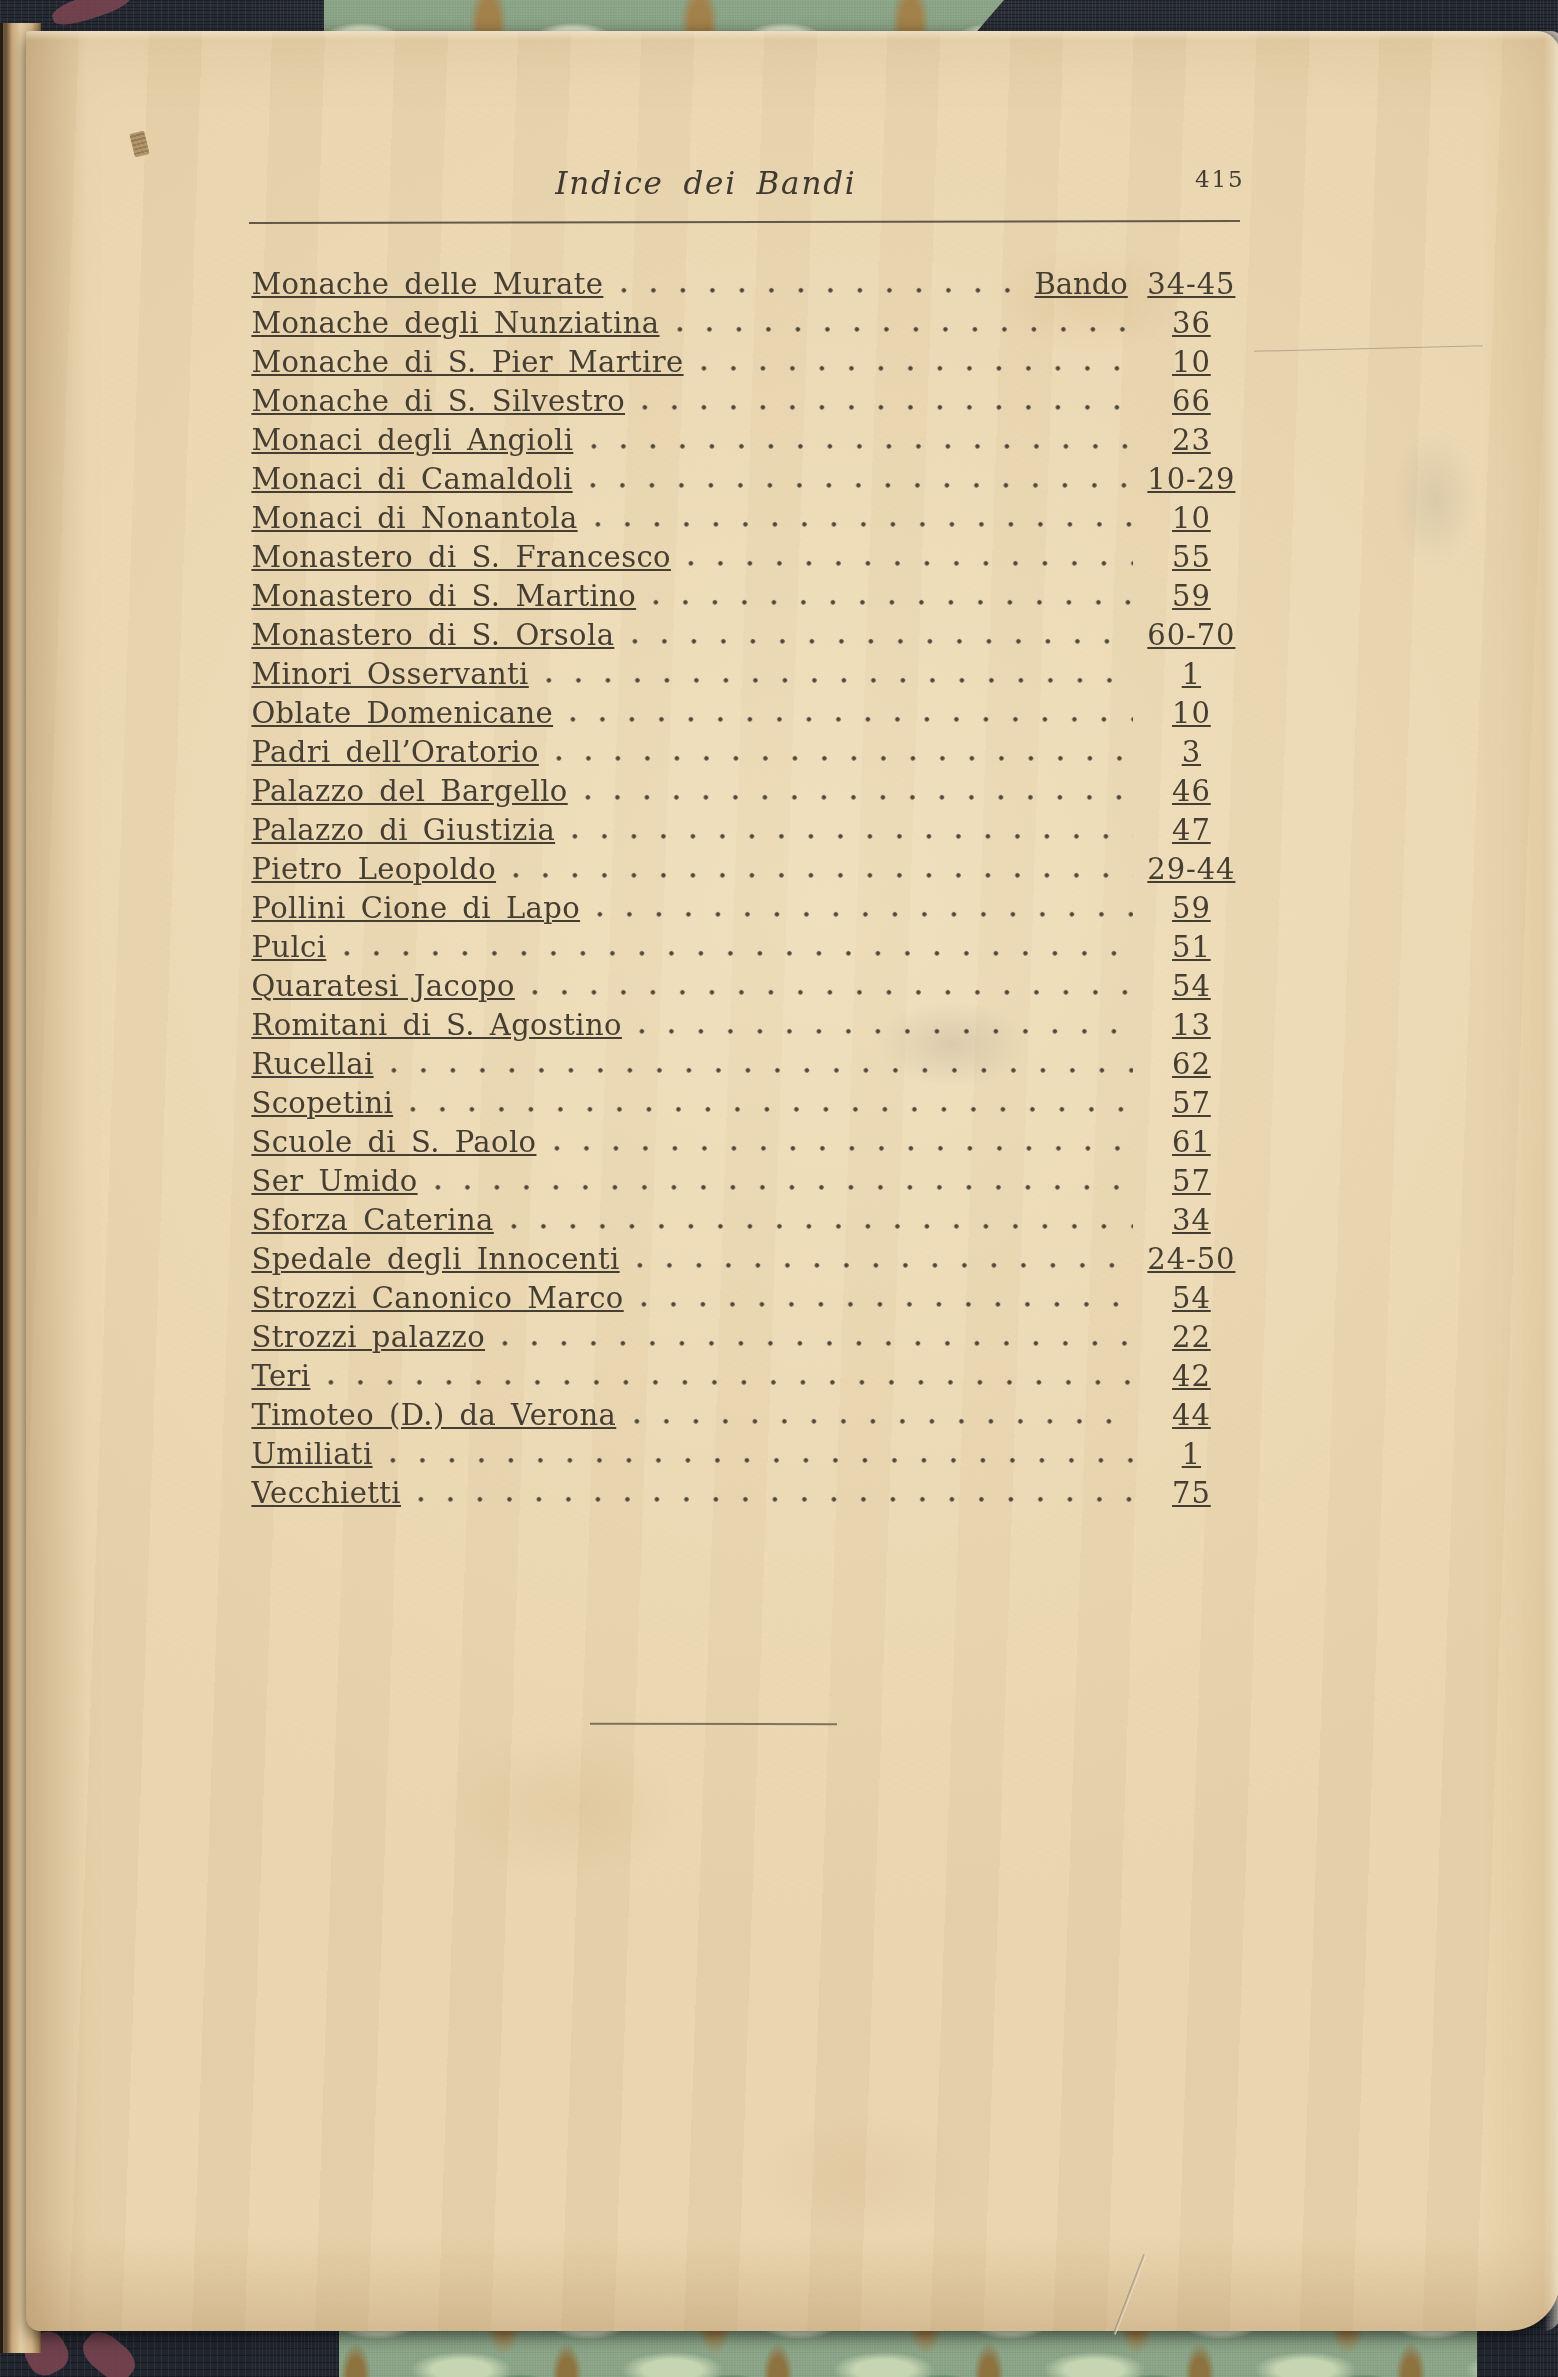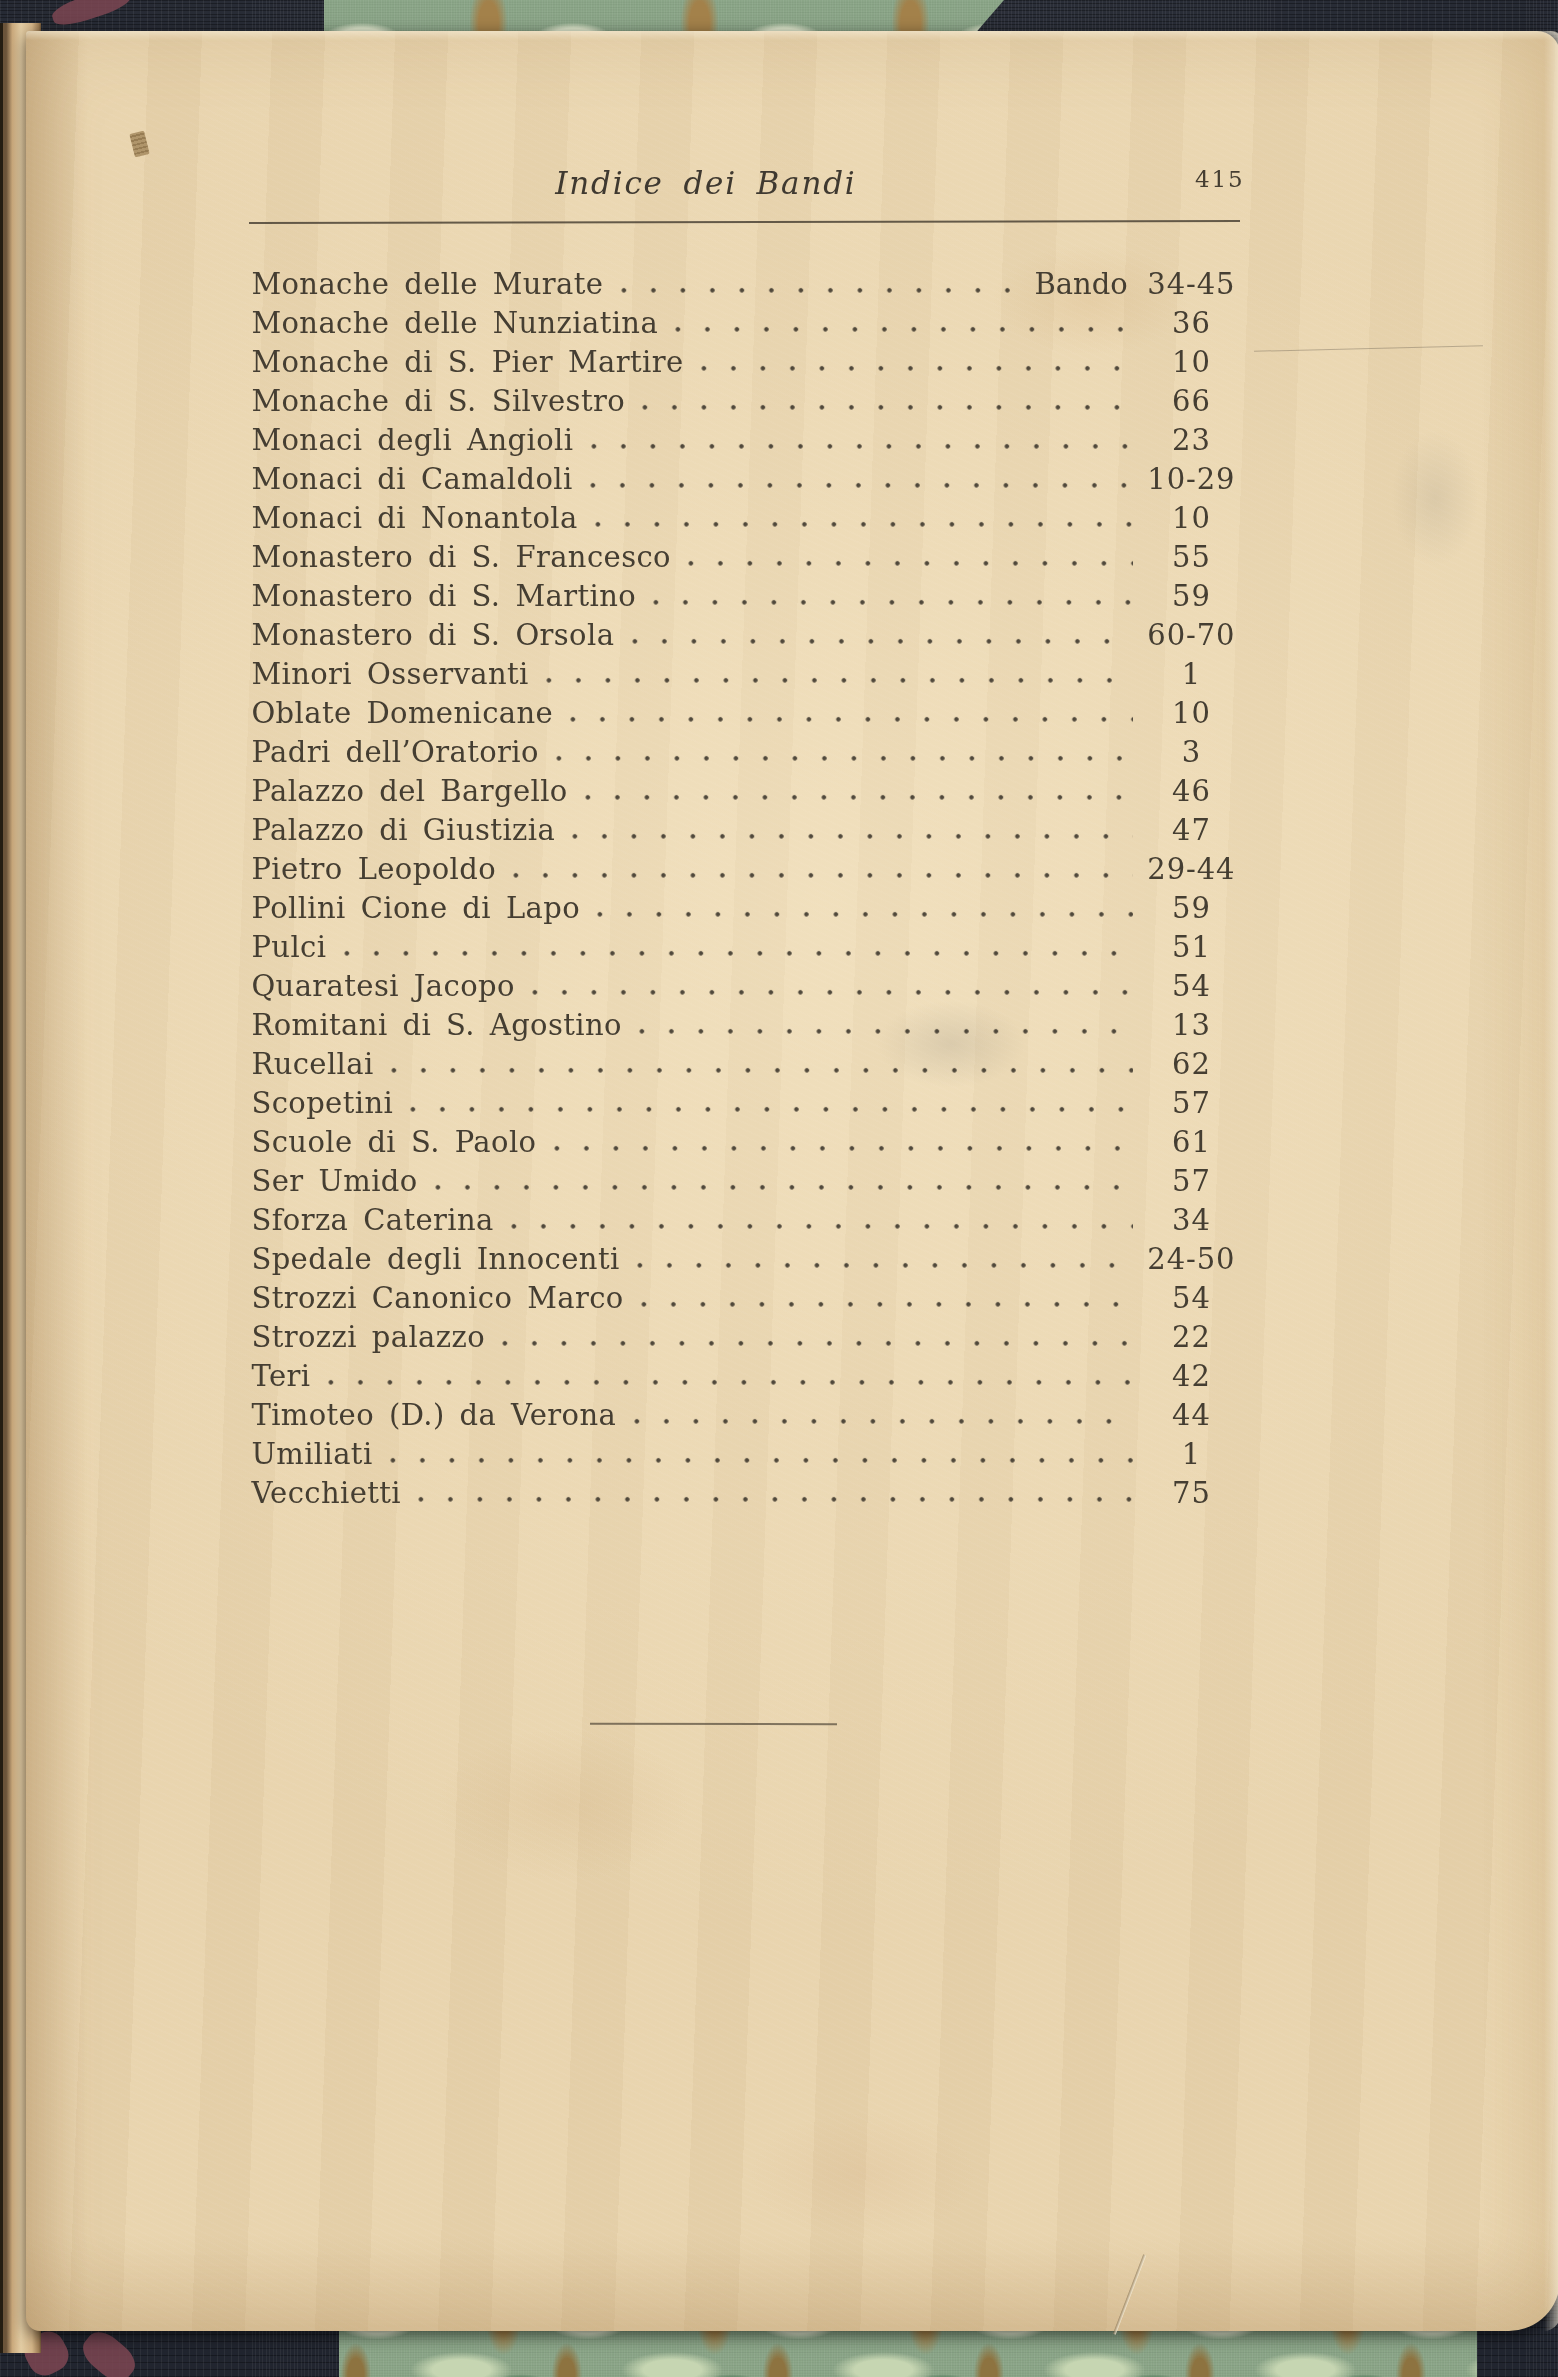--- a/index.html
+++ b/index.html
@@ -70,21 +70,21 @@
   .scratch{position:absolute;left:1228px;top:317px;width:229px;height:0.9px;background:rgba(108,98,82,.4);transform:rotate(-1.4deg);}
   .tear{position:absolute;left:1102px;top:2221px;width:2.6px;height:85px;transform:rotate(21deg);
     background:linear-gradient(90deg, rgba(112,92,62,.55), rgba(250,242,222,.8));}
 
   
   .hdr{position:absolute;left:225px;top:134px;width:993px;height:42px;color:#3f3930;}
   .hdr-title{display:block;text-align:center;transform:translateX(-42px);font-style:italic;font-size:31px;letter-spacing:1.8px;word-spacing:8px;}
   .hdr-num{position:absolute;right:0;top:0.9px;font-size:23px;letter-spacing:1.8px;color:#453e32;}
   .hdr-rule{position:absolute;left:223px;top:190px;width:991px;height:1.8px;background:rgba(62,54,42,.78);transform:rotate(-.12deg);}
 
-  .list{position:absolute;left:225px;top:236px;width:993px;color:#453e32;}
+  .list{position:absolute;left:225px;top:236px;width:993px;color:#453e32;text-decoration:underline;}
   .row{display:flex;align-items:baseline;height:39px;font-size:29px;word-spacing:5.3px;white-space:nowrap;}
   .t{flex:0 0 auto;letter-spacing:0.4px;}
   .dots{flex:1 1 auto;min-width:17.6px;height:8.8px;margin:0 5.3px 0 12.3px;
     background-image:radial-gradient(circle 2.1px at 2.6px 5.3px, rgba(58,52,42,.88) 1.8px, rgba(58,52,42,0) 2.6px);
     background-size:29.5px 10.6px;background-repeat:repeat-x;background-position:5.3px 0;}
   .pfx{flex:0 0 auto;margin-right:10.6px;}
   .num{flex:0 0 auto;width:106px;text-align:center;letter-spacing:0.9px;}
 
   .end-rule{position:absolute;left:564px;top:1692px;width:247px;height:1.8px;background:rgba(70,61,48,.65);transform:rotate(.1deg);}
 </style>
@@ -116,21 +116,21 @@
     <div class="hdr-rule"></div>
 
     <div class="list">
         <div class="row">
           <span class="t">Monache delle Murate</span>
           <span class="dots"></span>
           <span class="pfx">Bando</span>
           <span class="num">34-45</span>
         </div>
         <div class="row">
-          <span class="t">Monache delle Nunziatina</span>
+          <span class="t">Monache degli Nunziatina</span>
           <span class="dots"></span>
           <span class="num">36</span>
         </div>
         <div class="row">
           <span class="t">Monache di S. Pier Martire</span>
           <span class="dots"></span>
           <span class="num">10</span>
         </div>
         <div class="row">
           <span class="t">Monache di S. Silvestro</span>

